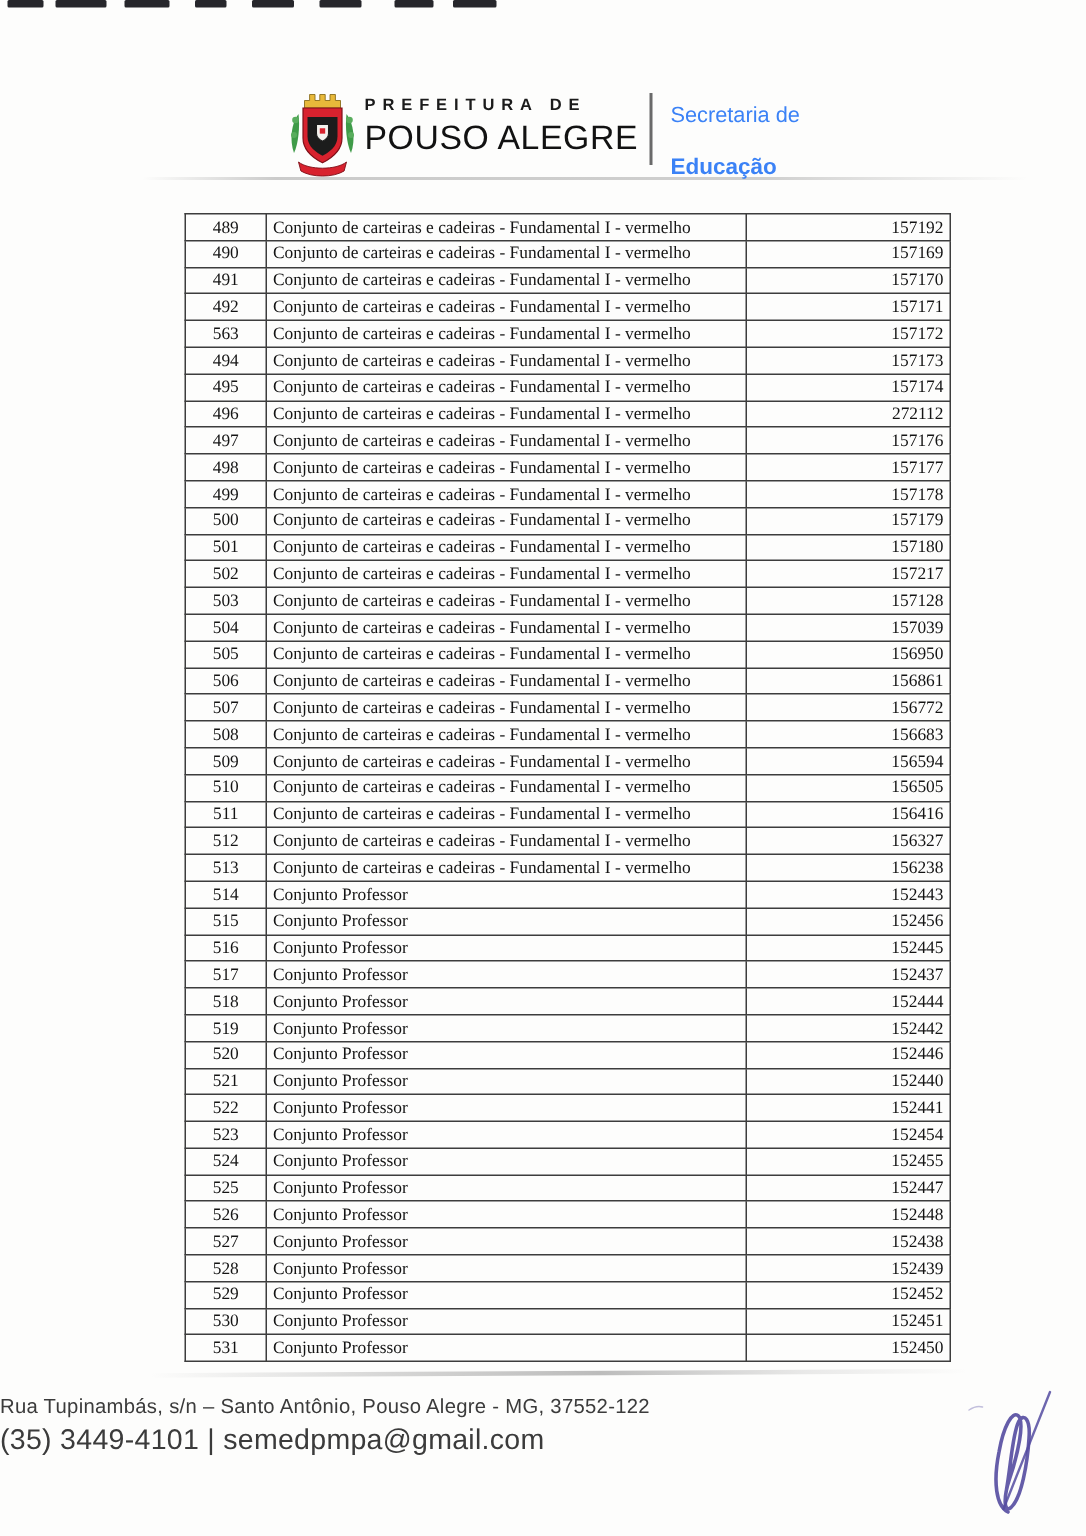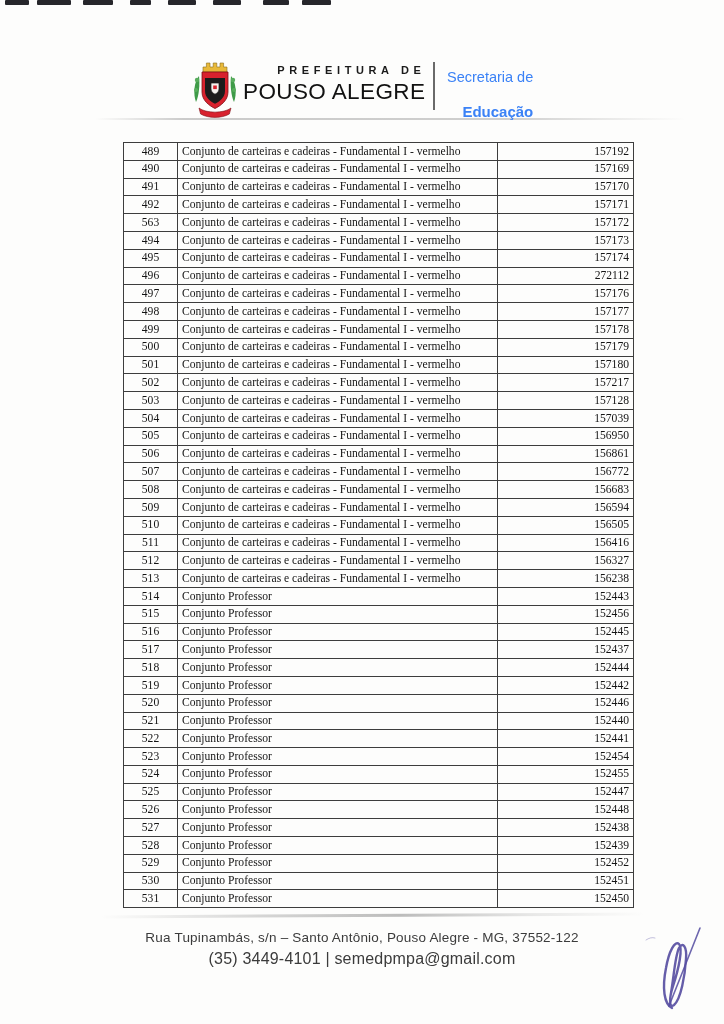--- a/index.html
+++ b/index.html
@@ -16,21 +16,21 @@
   .fold-line {
     position: absolute; left: 95px; top: 118px; width: 590px; height: 2px;
     background: linear-gradient(90deg, rgba(120,120,120,0) 0%, rgba(110,110,110,.35) 15%, rgba(100,100,100,.3) 70%, rgba(120,120,120,0) 100%);
   }
   .bottom-streak {
     position: absolute; left: 100px; top: 914px; width: 545px; height: 3px;
     background: linear-gradient(90deg, rgba(150,150,150,0) 0%, rgba(120,120,120,.3) 30%, rgba(90,90,90,.4) 55%, rgba(140,140,140,.18) 80%, rgba(150,150,150,0) 100%);
     transform: rotate(-0.3deg);
   }
   
-  .header { position: absolute; left: 0; top: 52px; width: 724px; height: 70px; text-align: right; }
+  .header { position: absolute; left: 0; top: 52px; width: 724px; height: 70px; }
   .logo { position: absolute; left: 192px; top: 4px; width: 46px; height: 62px; }
   .brand { position: absolute; left: 243px; top: 12px; color: #171717; }
   .brand-top {
     font-size: 11px; font-weight: bold; letter-spacing: 4.6px; color: #1b1b1b;
     white-space: nowrap;
   }
   .brand-bottom {
     font-size: 22.5px; font-weight: normal; letter-spacing: 0.4px; color: #121212;
     margin-top: 3px; white-space: nowrap;
   }
@@ -52,24 +52,24 @@
     padding: 0 4px;
     line-height: 1;
     overflow: hidden; white-space: nowrap;
   }
   td.col-num { width: 54px; text-align: center; margin-top: 48px; }
   td.col-desc { width: 320px; text-align: left; padding-left: 7px; }
   td.col-id { width: 136px; text-align: right; padding-right: 6px; }
   
   .footer {
     position: absolute; left: 0; top: 930px; width: 724px;
-    text-align: center; color: #3b3b3b;
+    text-align: left; color: #3b3b3b;
   }
   .footer-line1 { font-size: 13.5px; letter-spacing: 0.2px; }
-  .footer-line2 { font-size: 16px; letter-spacing: 0.2px; margin-top: 5px; }
+  .footer-line2 { font-size: 19px; letter-spacing: 0.2px; margin-top: 5px; }
   
   .signature { position: absolute; left: 638px; top: 918px; width: 80px; height: 104px; }
 </style>
 </head>
 <body>
 
 <div class="top-dashes">
   <span class="dash" style="left:5px;  width:24px;"></span>
   <span class="dash" style="left:37px; width:34px;"></span>
   <span class="dash" style="left:83px; width:30px;"></span>

